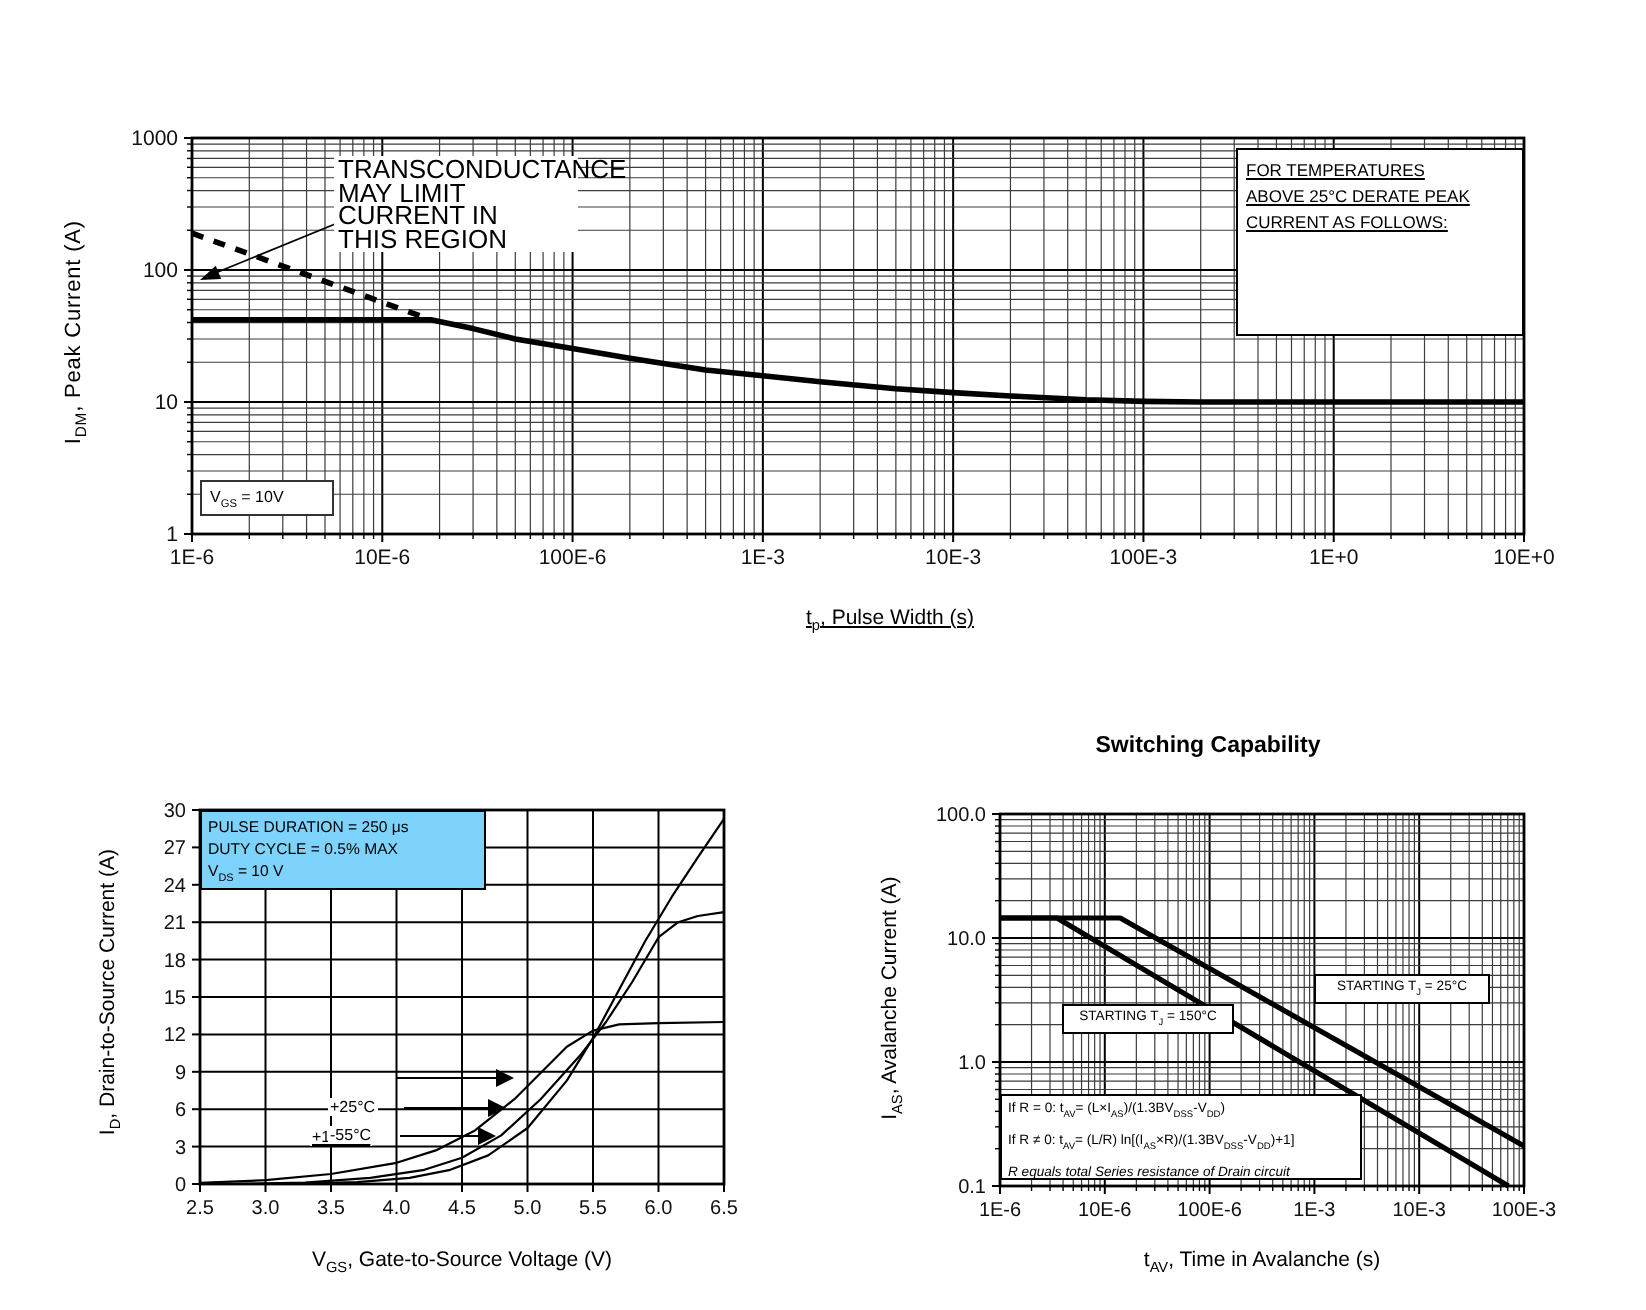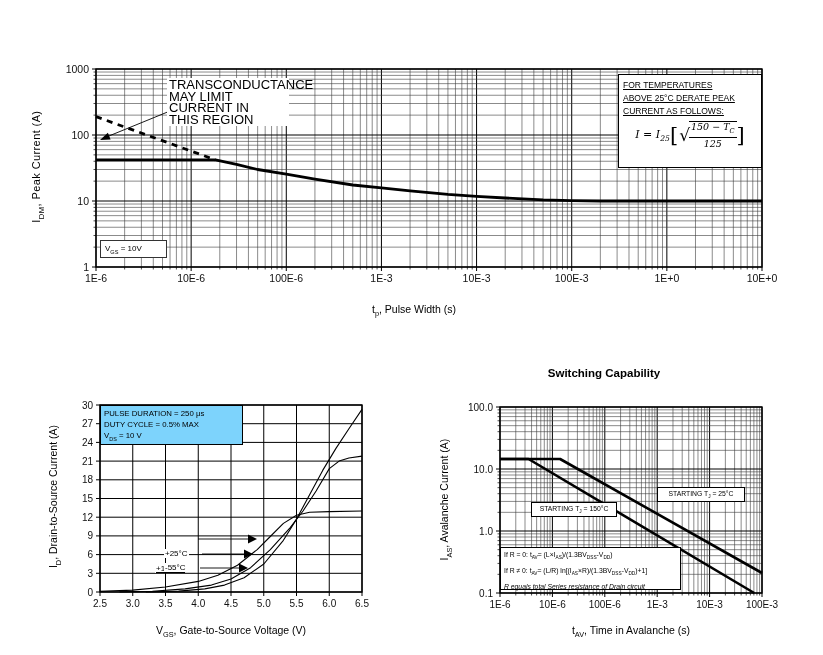--- a/index.html
+++ b/index.html
@@ -8,21 +8,21 @@
   #charts-canvas{position:absolute;left:0;top:0;}
   .ov{position:absolute;}
   .ctr{text-align:center;}
   .ttl{font-weight:bold;font-size:12px;}
   .ttl2{font-weight:bold;font-size:11.5px;}
   .axlab{font-size:10.5px;}
   .rot{transform:rotate(-90deg);}
   sub{font-size:70%;}
   #fig6-ylabel{left:-60px;top:159px;width:196px;letter-spacing:.4px;}
   #fig6-title{left:116px;top:44px;width:626px;}
-  #fig6-xlabel{left:264px;top:303px;width:300px;}
+  #fig6-xlabel{left:295px;top:303px;width:300px;text-decoration:underline;}
   #transconductance-note{left:167px;top:78px;width:120px;background:#fff;
      font-size:13px;line-height:11.5px;padding:1px 0 1px 2px;}
   #derate-box{left:618px;top:74px;width:142px;height:92px;border:1px solid #000;background:#fff;}
   #derate-box .dl{padding:4px 0 0 4px;font-size:8.5px;line-height:13px;text-decoration:underline;}
   .fm{position:absolute;left:0;right:0;top:46px;text-align:center;
       font-family:"DejaVu Serif",serif;font-style:italic;font-size:11px;}
   .fm .frac{display:inline-block;vertical-align:middle;text-align:center;
       font-size:9.5px;line-height:10px;font-style:italic;}
   .fm .num{display:block;border-bottom:1px solid #000;padding:0 2px 1px 2px;}
   .fm .den{display:block;padding-top:1px;}
@@ -500,23 +500,20 @@
 
   <div class="ov ctr rot axlab" id="fig6-ylabel" style="font-size:11px;">I<sub>DM</sub>, Peak Current (A)</div>
   <div class="ov ctr axlab" id="fig6-xlabel">t<sub>p</sub>, Pulse Width (s)</div>
   <div class="ov" id="transconductance-note">TRANSCONDUCTANCE<br>MAY LIMIT CURRENT IN<br>THIS REGION</div>
   <div class="ov" id="derate-box">
     <div class="dl">
       <div>FOR TEMPERATURES</div>
       <div>ABOVE 25°C DERATE PEAK</div>
       <div>CURRENT AS FOLLOWS:</div>
     </div>
-    <div class="fm">
-      <span>I</span><span> = </span><span>I</span><sub>25</sub><span class="bigbr">[</span><span class="rad">√</span><span class="underroot"><span class="frac"><span class="num">150 − T<sub>C</sub></span><span class="den">125</span></span></span><span class="bigbr">]</span>
-    </div>
   </div>
   <div class="ov" id="vgs-box">V<sub>GS</sub> = 10V</div>
 
   <div class="ov" id="fig7-cond-box">
     <div>PULSE DURATION = 250 μs</div>
     <div>DUTY CYCLE = 0.5% MAX</div>
     <div>V<sub>DS</sub> = 10 V</div>
   </div>
   <div class="clabel" id="lbl-150">+150 °C</div>
   <div class="clabel" id="lbl-25">+25°C</div>

